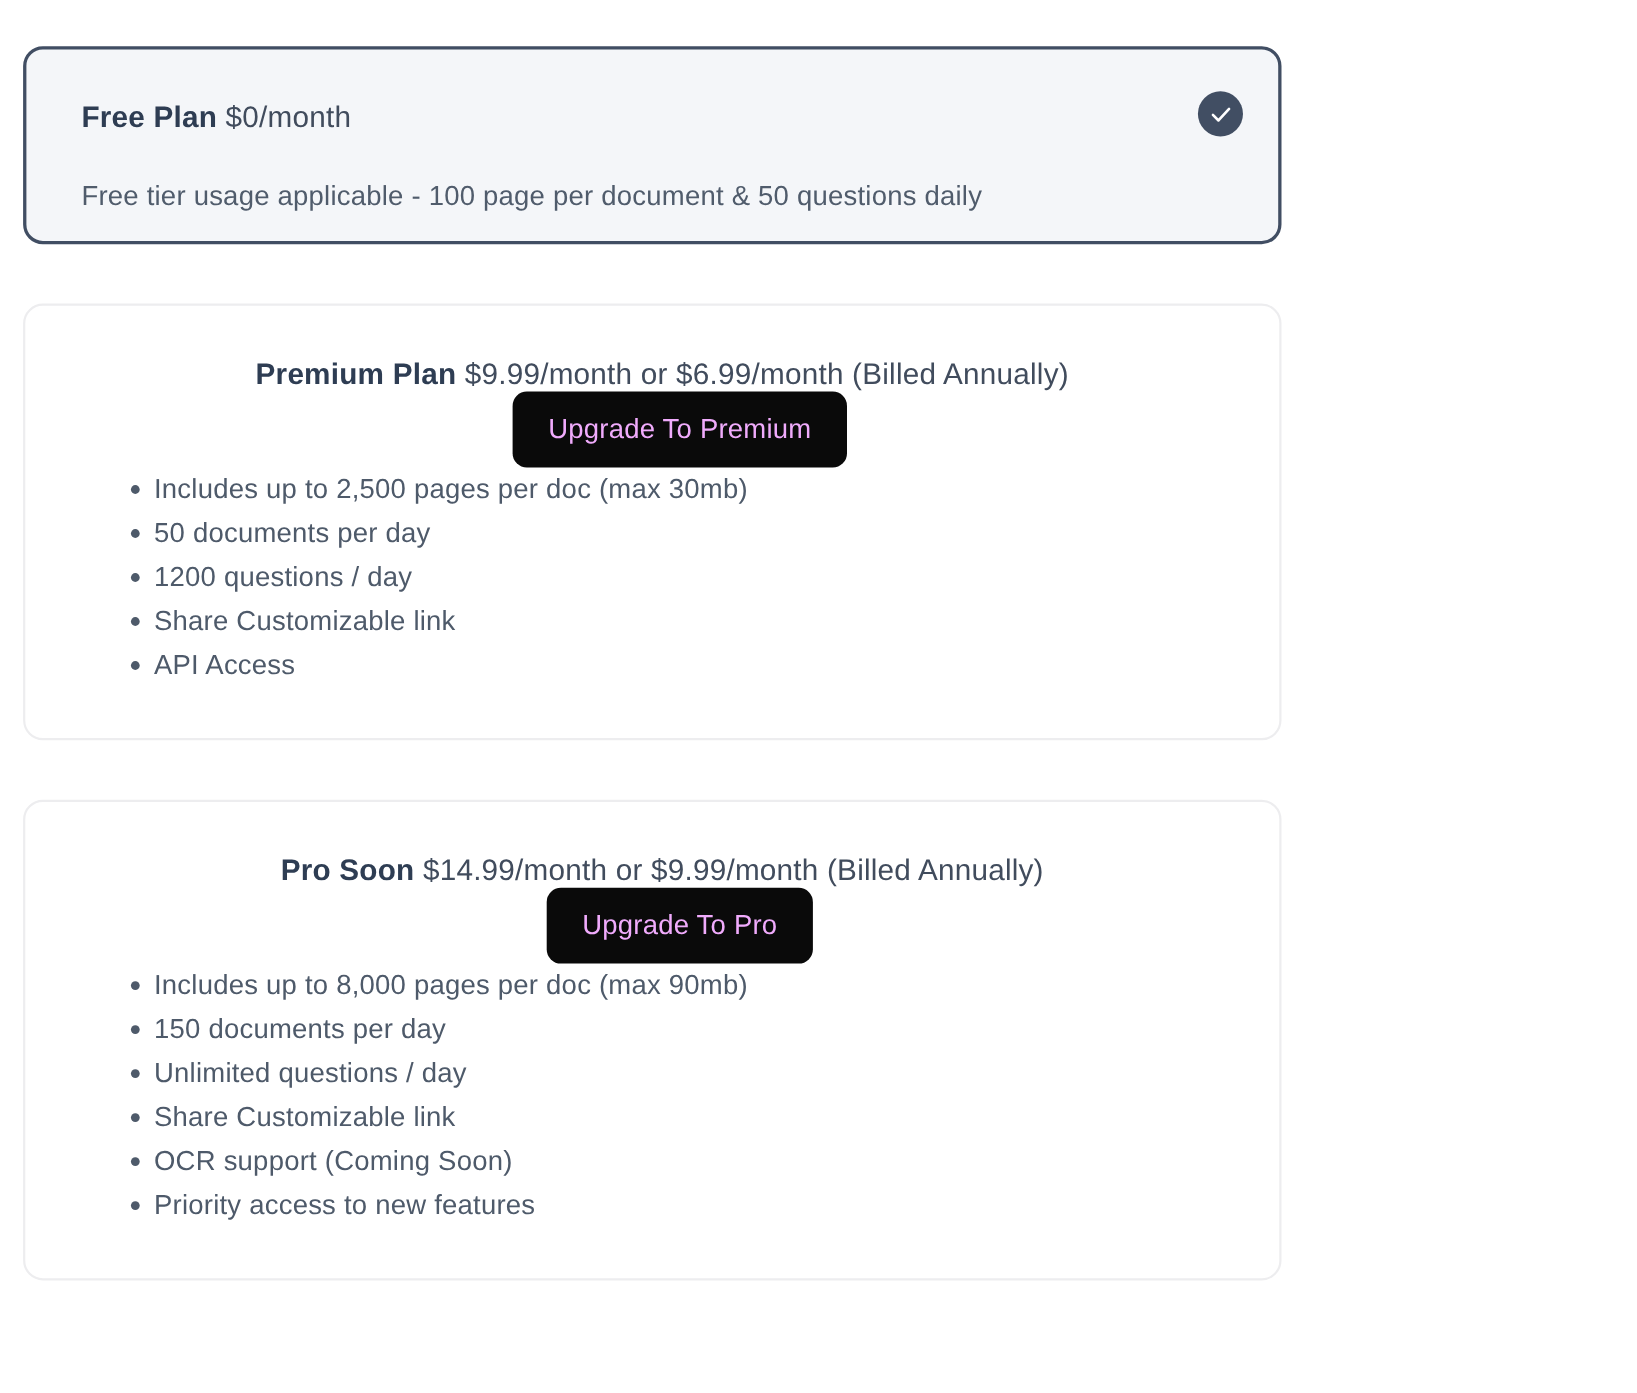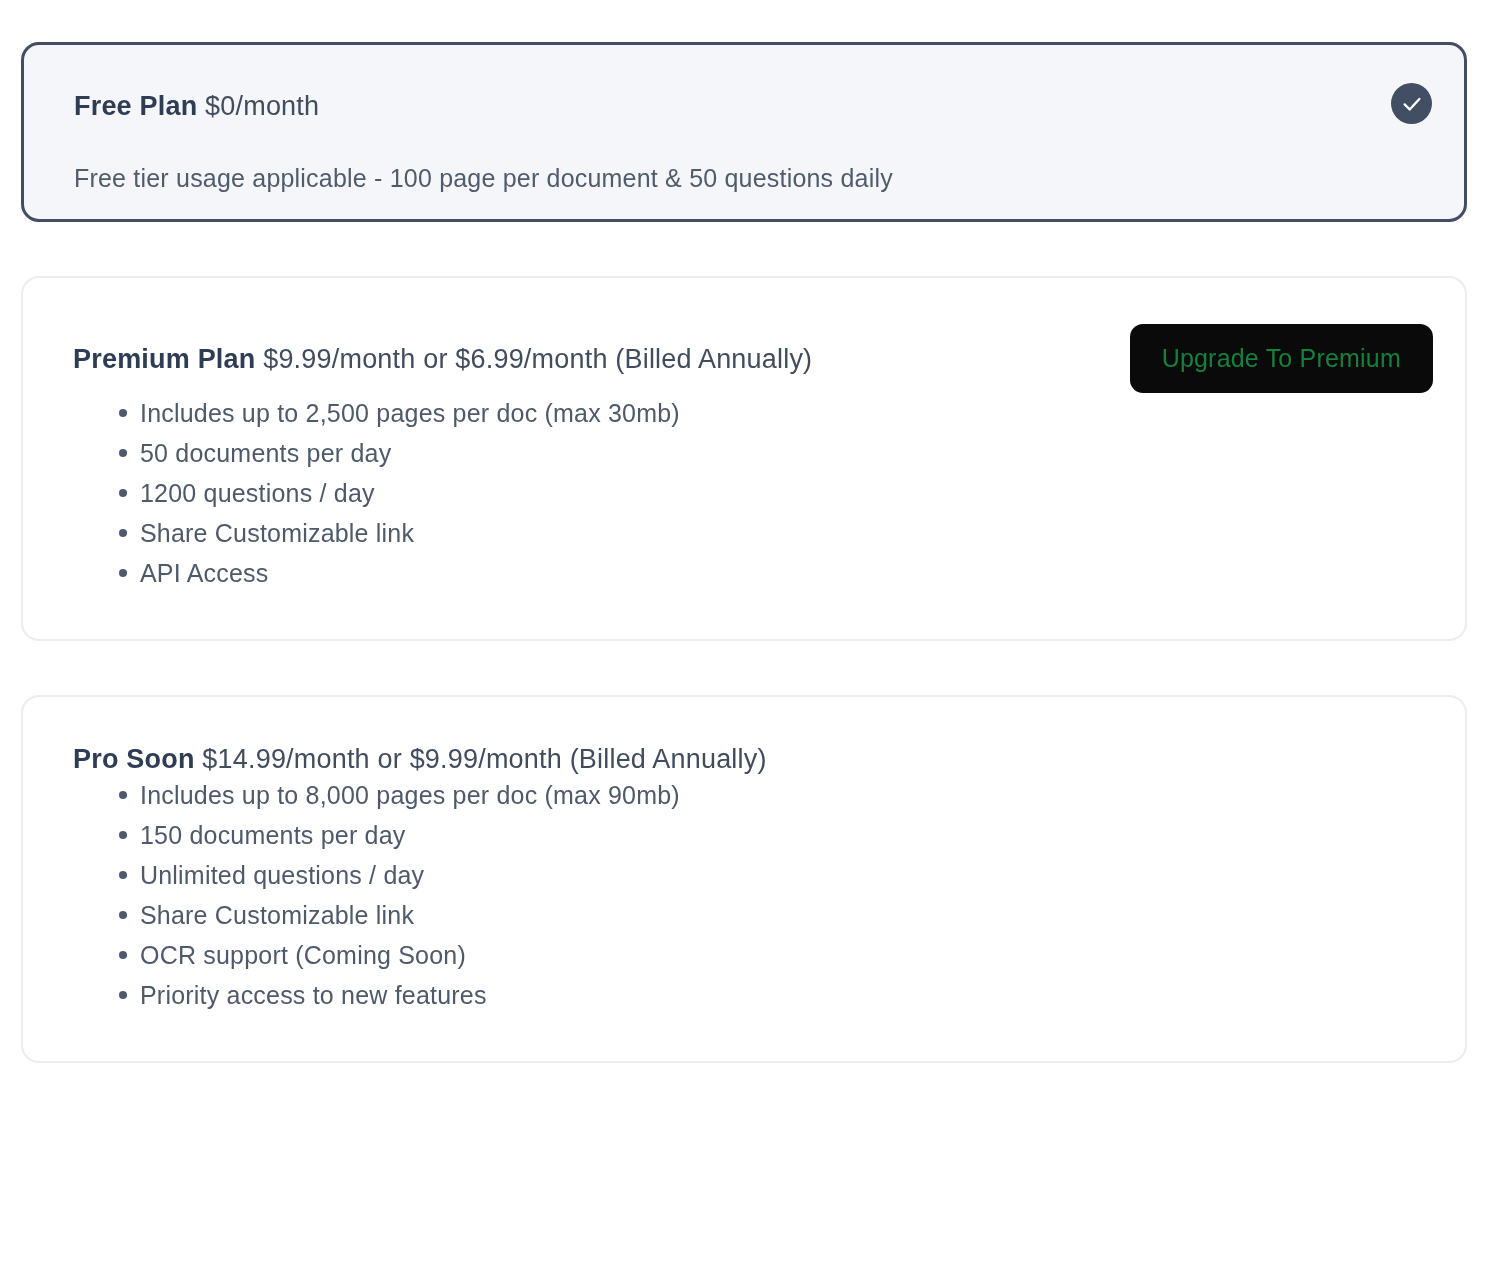--- a/index.html
+++ b/index.html
@@ -8,21 +8,21 @@
     background: #ffffff;
     font-family: "Liberation Sans", "DejaVu Sans", sans-serif;
   }
   .page {
     width: 1488px;
     height: 1266px;
     padding: 42px 21px 20px 21px;
     background: #ffffff;
   }
   .card {
-    width: 1446px;
+    width: 1144px;
     border-radius: 18px;
     position: relative;
   }
   
   .card-free {
     background: #f4f6f9;
     border: 3px solid #414e63;
     padding: 45px 50px 41px 50px;
     height: 180px;
   }
@@ -62,24 +62,25 @@
   .card-paid {
     background: #ffffff;
     border: 2px solid #ededef;
     padding: 46px 32px 46px 50px;
     margin-top: 54px;
   }
   .card-paid .header-row {
     display: flex;
     align-items: center;
     justify-content: space-between;
+    flex-direction: column;
   }
   .upgrade-btn {
     background: #0a0a0a;
-    color: #15803d;
+    color: #f0abfc;
     border: none;
     border-radius: 13px;
     font-family: "Liberation Sans", "DejaVu Sans", sans-serif;
     font-size: 25px;
     line-height: 1;
     padding: 22px 32px;
     cursor: pointer;
     white-space: nowrap;
     letter-spacing: 0.2px;
     margin-left: 32px;
@@ -131,20 +132,21 @@
       <li>50 documents per day</li>
       <li>1200 questions / day</li>
       <li>Share Customizable link</li>
       <li>API Access</li>
     </ul>
   </div>
 
   <div class="card card-paid">
     <div class="header-row">
       <div class="plan-heading"><span class="plan-name">Pro Soon</span> <span>$14.99/month or $9.99/month (Billed Annually)</span></div>
+      <button class="upgrade-btn">Upgrade To Pro</button>
     </div>
     <ul class="feature-list">
       <li>Includes up to 8,000 pages per doc (max 90mb)</li>
       <li>150 documents per day</li>
       <li>Unlimited questions / day</li>
       <li>Share Customizable link</li>
       <li>OCR support (Coming Soon)</li>
       <li>Priority access to new features</li>
     </ul>
   </div>

